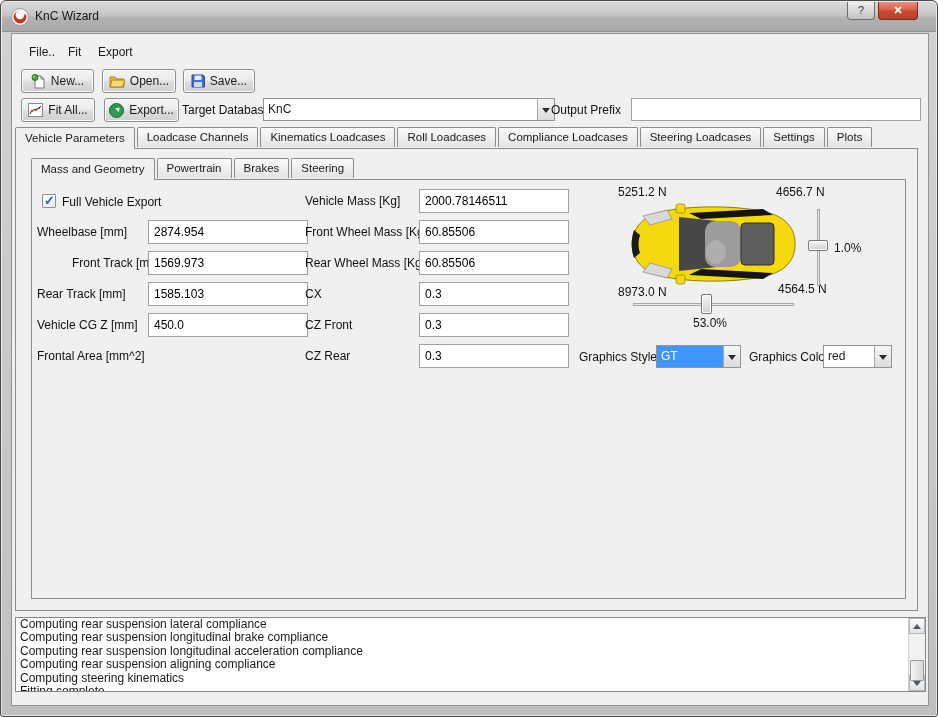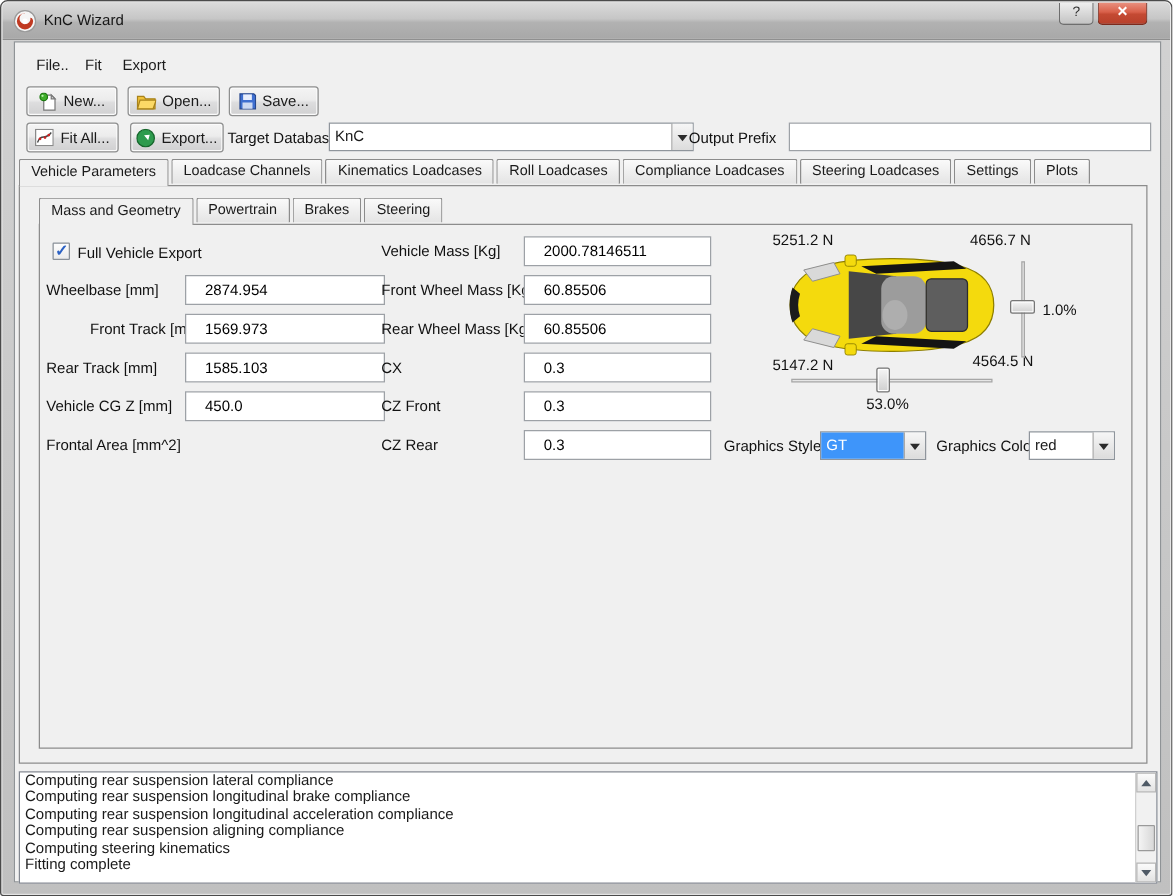--- a/index.html
+++ b/index.html
@@ -43,21 +43,21 @@
   .btn {
     position:absolute; height:24px; display:flex; align-items:center; justify-content:center; gap:5px;
     border:1px solid #8e8f8f; border-radius:3px;
     background:linear-gradient(#f4f4f4 0%, #ececec 45%, #ddddde 55%, #d0d0d1 100%);
     box-shadow:inset 0 0 0 1px #fbfbfb; font-size:12px; padding:0 6px;
   }
   .btn svg { flex:0 0 auto; }
   
   .field {
     position:absolute; height:24px; border:1px solid #9da1a6; background:#fff;
-    font-family:"Liberation Sans",sans-serif; font-size:12px; padding:0 15px; color:#000;
+    font-family:"Liberation Sans",sans-serif; font-size:12px; padding:0 5px; color:#000;
   }
   .combo { position:absolute; height:23px; border:1px solid #8f959c; background:#fff; display:flex; }
   .combo .val { flex:1; font-size:12px; line-height:21px; padding:0 4px; overflow:hidden; white-space:nowrap; }
   .combo .val.selected { background:#3e95fa; color:#fff; }
   .combo .arrow-btn {
     width:17px; border-left:1px solid #a9a9a9;
     background:linear-gradient(#f6f6f6,#dcdcdc); display:flex; align-items:center; justify-content:center;
   }
   .combo .arrow-btn::after { content:""; border:4px solid transparent; border-top:5px solid #2b2b2b; margin-top:5px; }
   
@@ -227,21 +227,21 @@
       <path d="M62 17 L100 21 L100 67 L62 71 Z" fill="#474747"></path>
       <rect x="88" y="21" width="36" height="46" rx="10" fill="#9c9c9c"></rect>
       <ellipse cx="99" cy="52" rx="10" ry="12" fill="#aeaeae"></ellipse>
       <rect x="124" y="23" width="33" height="42" rx="4" fill="#5e5e5e" stroke="#2d2d2d"></rect>
       <path d="M72 13 L146 9 L156 15 L84 19 Z" fill="#141414"></path>
       <path d="M72 75 L146 79 L156 73 L84 69 Z" fill="#141414"></path>
       <rect x="59" y="4" width="9" height="9" rx="2" stroke="#8e7f00" stroke-width="0.7" fill="#f4da0d"></rect>
       <rect x="59" y="75" width="9" height="9" rx="2" stroke="#8e7f00" stroke-width="0.7" fill="#f4da0d"></rect>
     </svg>
 
-    <span class="lbl" style="left:606px; top:251px; z-index:2;">5147.2 N</span>
+    <span class="lbl" style="left:606px; top:251px; z-index:2;">8973.0 N</span>
     <span class="lbl" style="left:766px; top:248px; z-index:2;">4564.5 N</span>
 
     <div class="vtrack" style="left:805px; top:175px; height:77px; z-index:2;"></div>
     <div class="vhandle" style="left:796px; top:206px; z-index:2;"></div>
     <span class="lbl" style="left:822px; top:207px; z-index:2;">1.0%</span>
 
     <div class="htrack" style="left:621px; top:269px; width:161px; z-index:2;"></div>
     <div class="hhandle" style="left:689px; top:260px; z-index:2;"></div>
     <span class="lbl" style="left:681px; top:282px; z-index:2;">53.0%</span>
 
@@ -249,21 +249,21 @@
     <div class="combo" style="left:644px; top:311px; width:85px; z-index:2;">
       <span class="val selected">GT</span>
       <span class="arrow-btn"></span>
     </div>
     <span class="lbl" style="left:737px; top:316px; z-index:2;">Graphics Color</span>
     <div class="combo" style="left:811px; top:311px; width:69px; z-index:2;">
       <span class="val">red</span>
       <span class="arrow-btn"></span>
     </div>
 
-    <div class="logbox" style="left:3px; top:583px; width:911px; height:90px;">
+    <div class="logbox" style="left:3px; top:583px; width:911px; height:75px;">
       <span class="logline">Computing rear suspension lateral compliance</span>
       <span class="logline">Computing rear suspension longitudinal brake compliance</span>
       <span class="logline">Computing rear suspension longitudinal acceleration compliance</span>
       <span class="logline">Computing rear suspension aligning compliance</span>
       <span class="logline">Computing steering kinematics</span>
       <span class="logline">Fitting complete</span>
       <div class="scrollbar">
         <div class="sb-btn sb-up"></div>
         <div class="sb-track">
           <div class="sb-thumb"></div>

